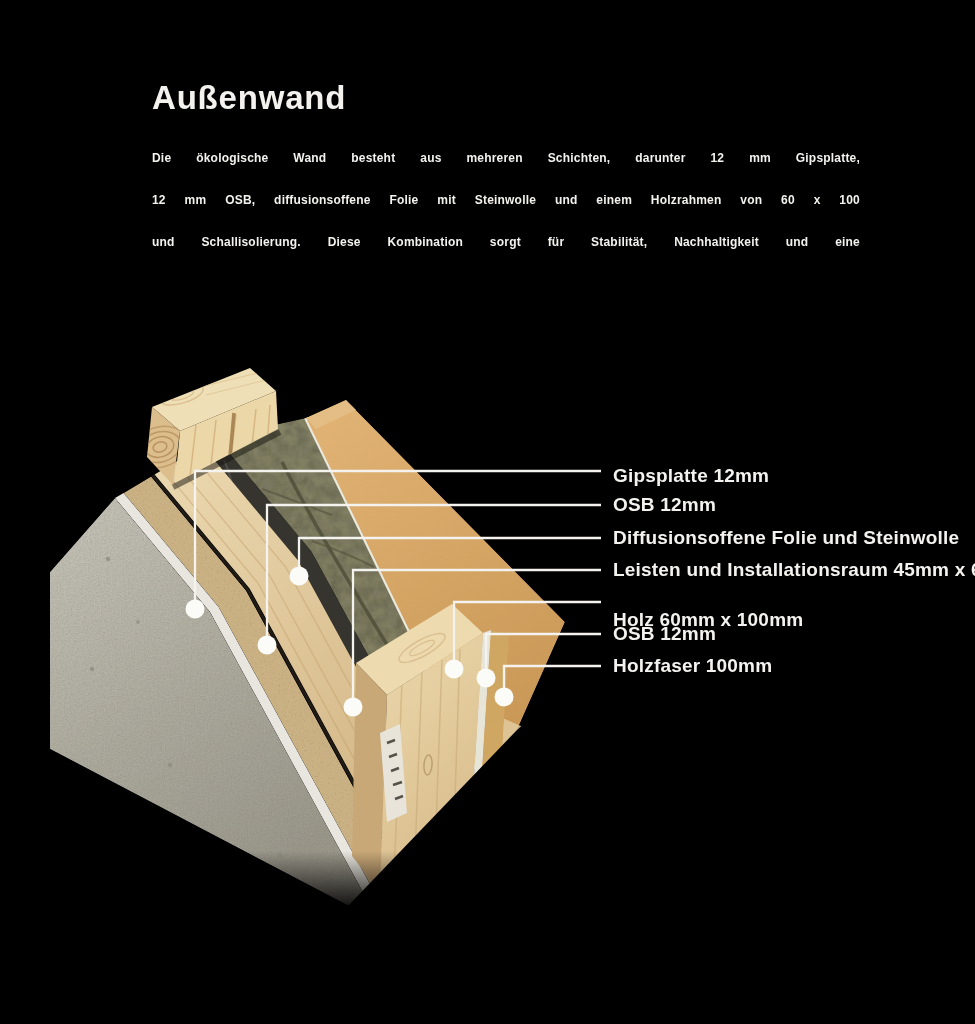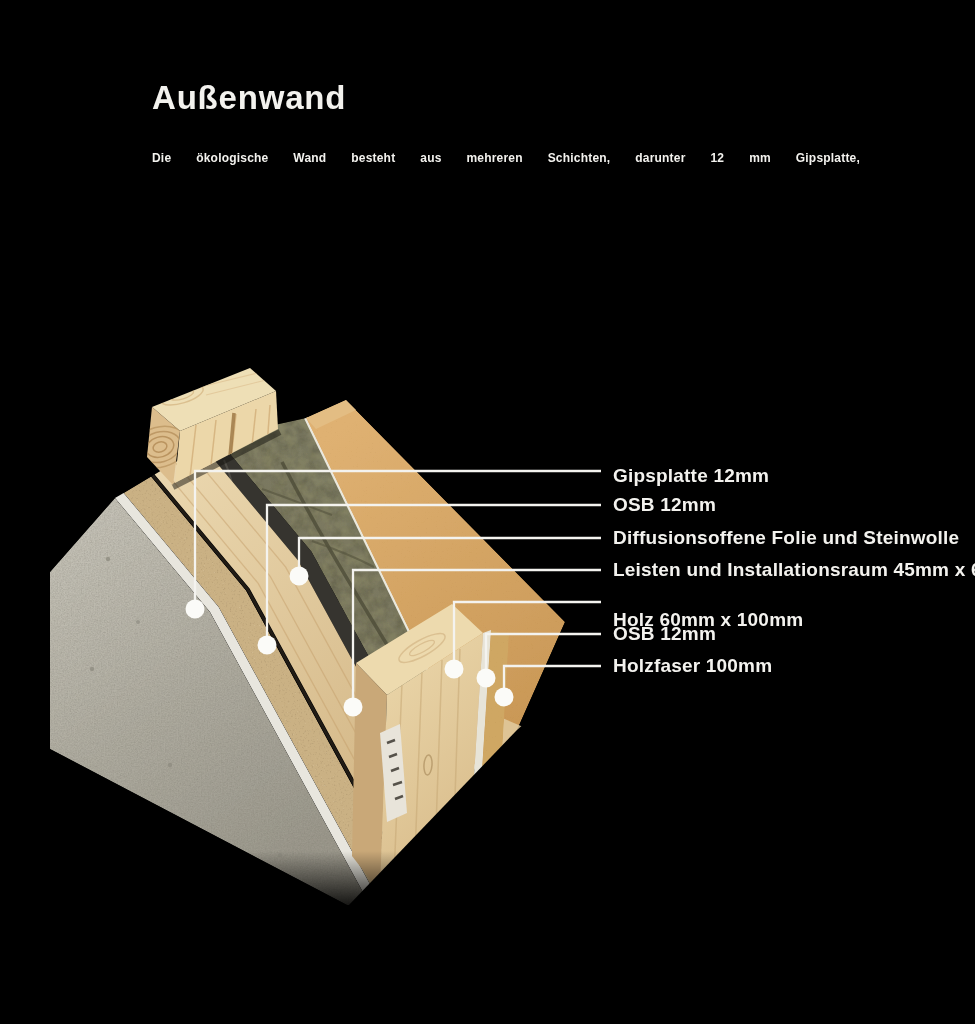--- a/index.html
+++ b/index.html
@@ -20,20 +20,22 @@
 </style>
 </head>
 <body>
 
 <div class="page">
 
   <h1 class="title">Außenwand</h1>
 
   <div class="description">
       <div class="para-line">Die ökologische Wand besteht aus mehreren Schichten, darunter 12 mm Gipsplatte,</div>
+      <div class="para-line">12 mm OSB, diffusionsoffene Folie mit Steinwolle und einem Holzrahmen von 60 x 100</div>
+      <div class="para-line">und Schallisolierung. Diese Kombination sorgt für Stabilität, Nachhaltigkeit und eine</div>
     </div>
 
   <svg class="illustration" viewBox="0 0 560 540" xmlns="http://www.w3.org/2000/svg">
     <defs>
       <linearGradient id="gGyp" x1="0" y1="0" x2="0.55" y2="1">
         <stop offset="0" stop-color="#c9c6bb"></stop>
           <stop offset="0.55" stop-color="#aeab9f"></stop>
           <stop offset="1" stop-color="#9b988c"></stop>
       </linearGradient>
       <linearGradient id="gWood" x1="0" y1="0" x2="0.6" y2="1">

